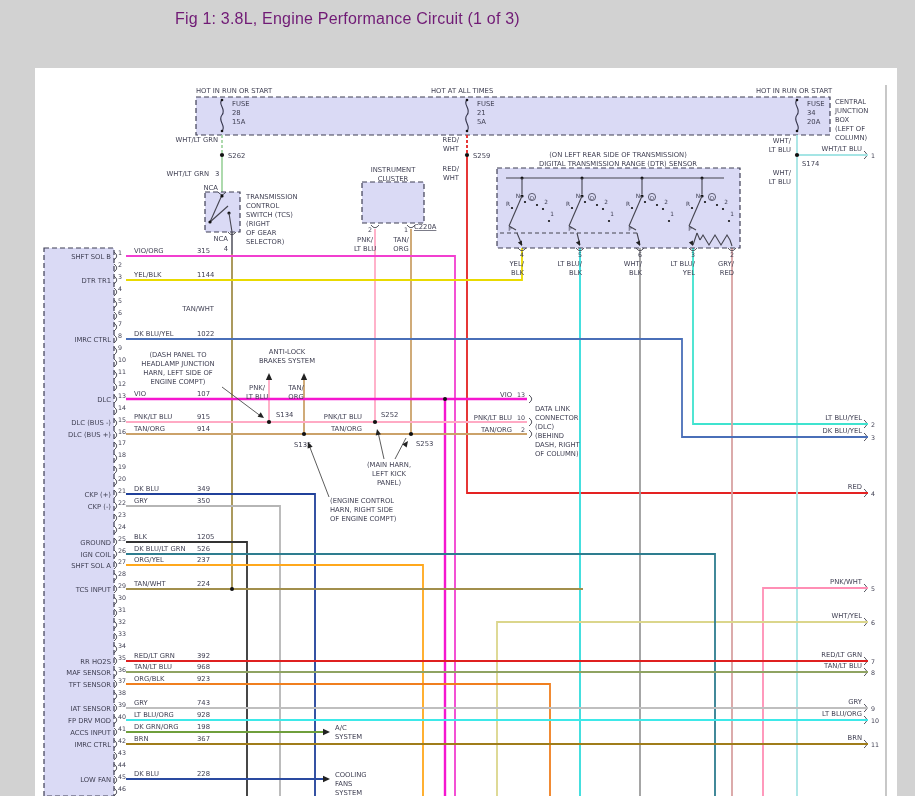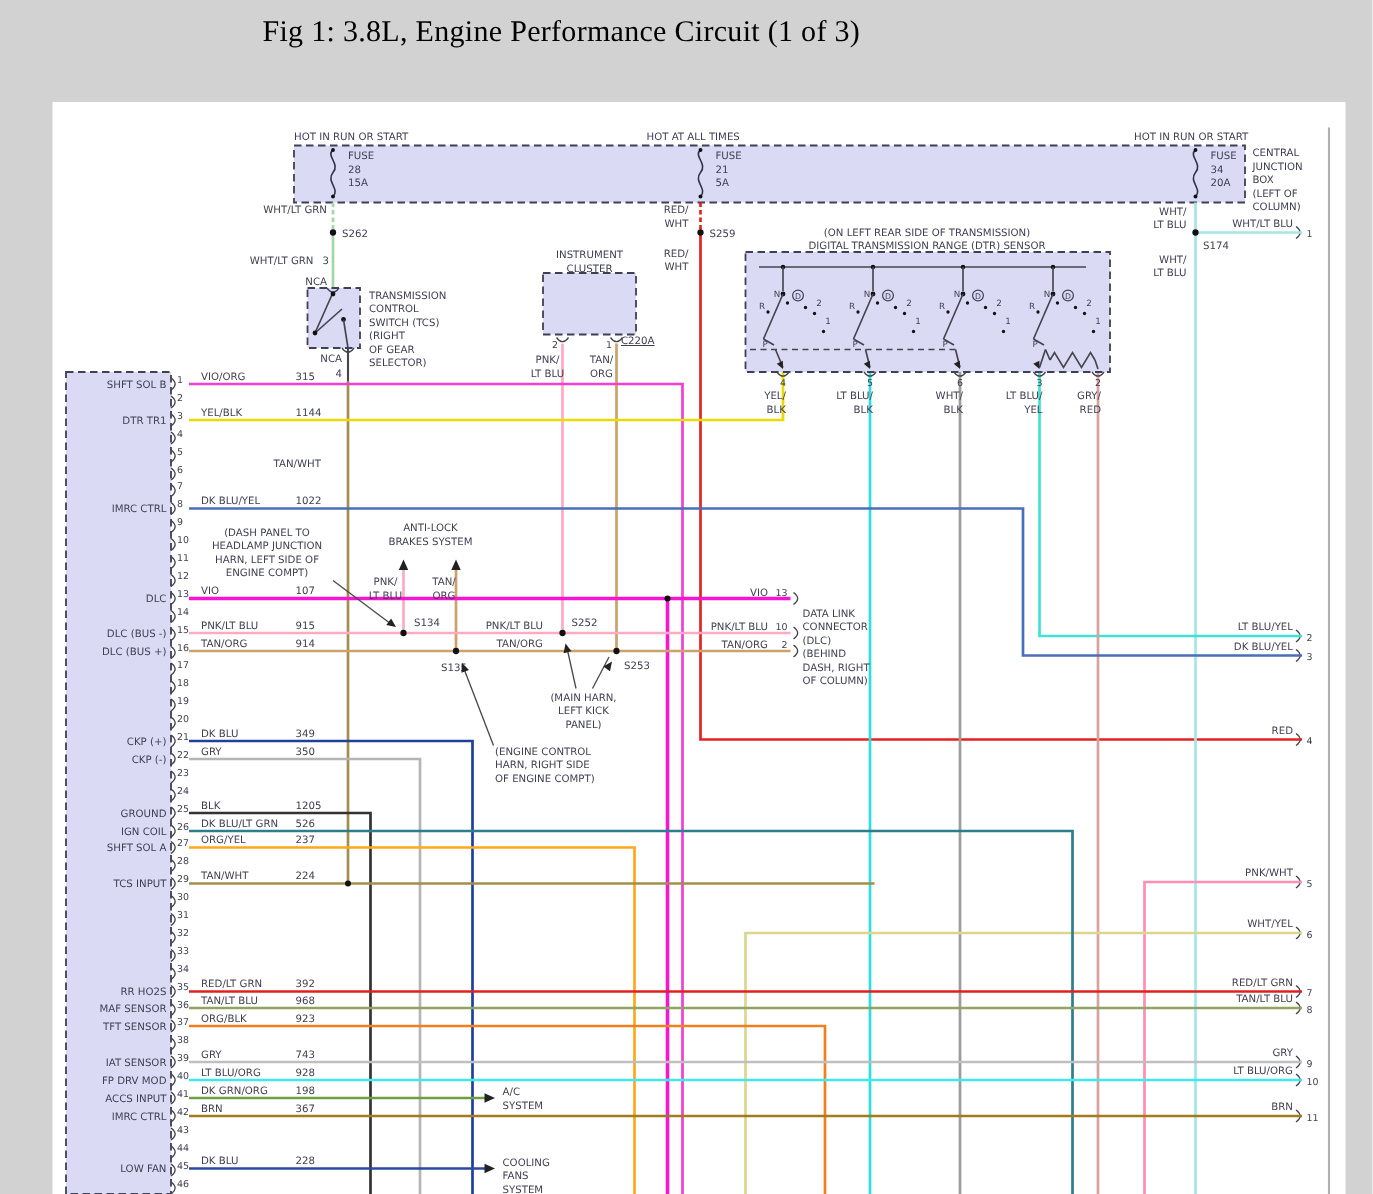--- a/index.html
+++ b/index.html
@@ -1,23 +1,22 @@
 <!DOCTYPE html>
 <html><head>
 <meta charset="utf-8">
 <style>
   html,body{margin:0;padding:0;}
   body{
     width:915px;height:796px;position:relative;overflow:hidden;
     background:#d2d2d2;font-family:"Liberation Sans", sans-serif;
   }
   #title-bar{
-    position:absolute;left:175px;top:10px;font-size:20px;color:#000000;
+    position:absolute;left:175px;top:10px;font-size:16px;color:#701a75;
     letter-spacing:.2px;
-    font-family:Liberation Serif, serif;
   }
   #panel{
     position:absolute;left:35px;top:68px;width:862px;height:728px;background:#ffffff;
   }
   svg{position:absolute;left:0;top:0;}
   svg text{font-family:"DejaVu Sans", sans-serif;fill:#3f3f52;}
 </style>
 </head>
 <body>
 

